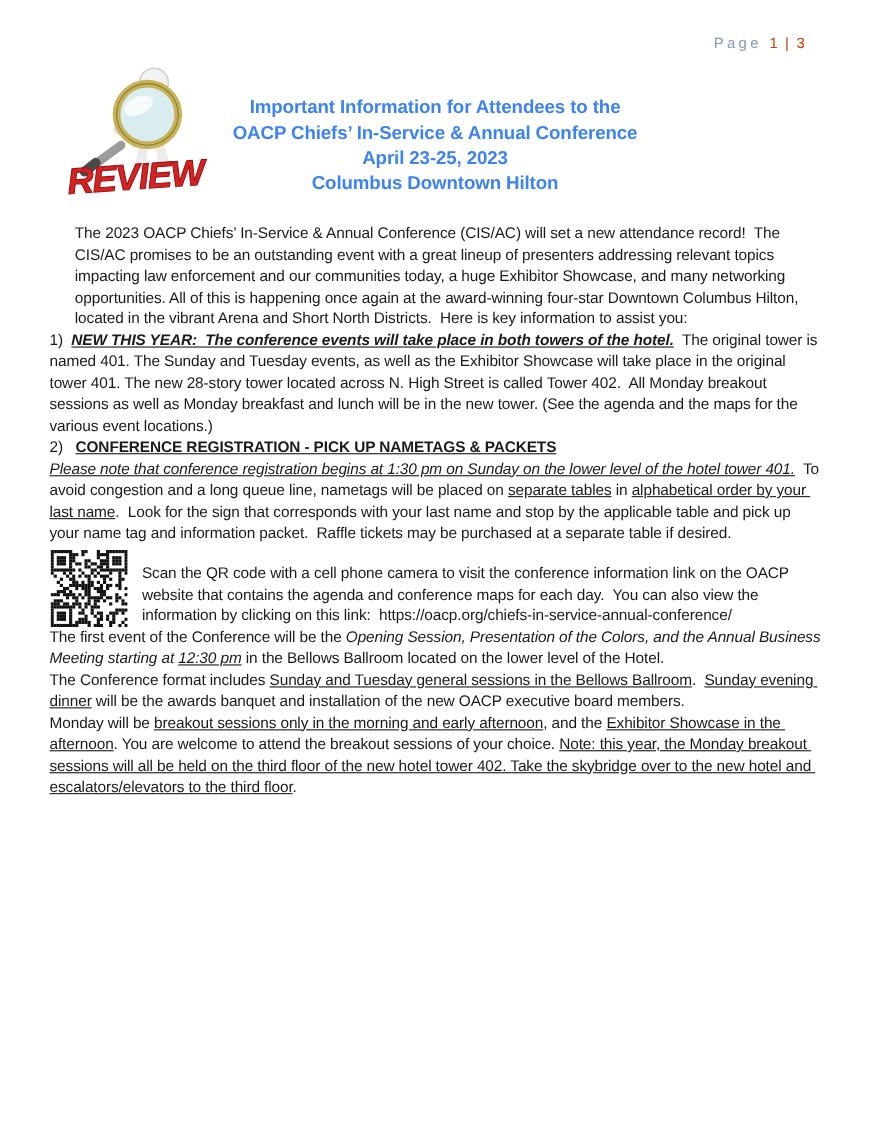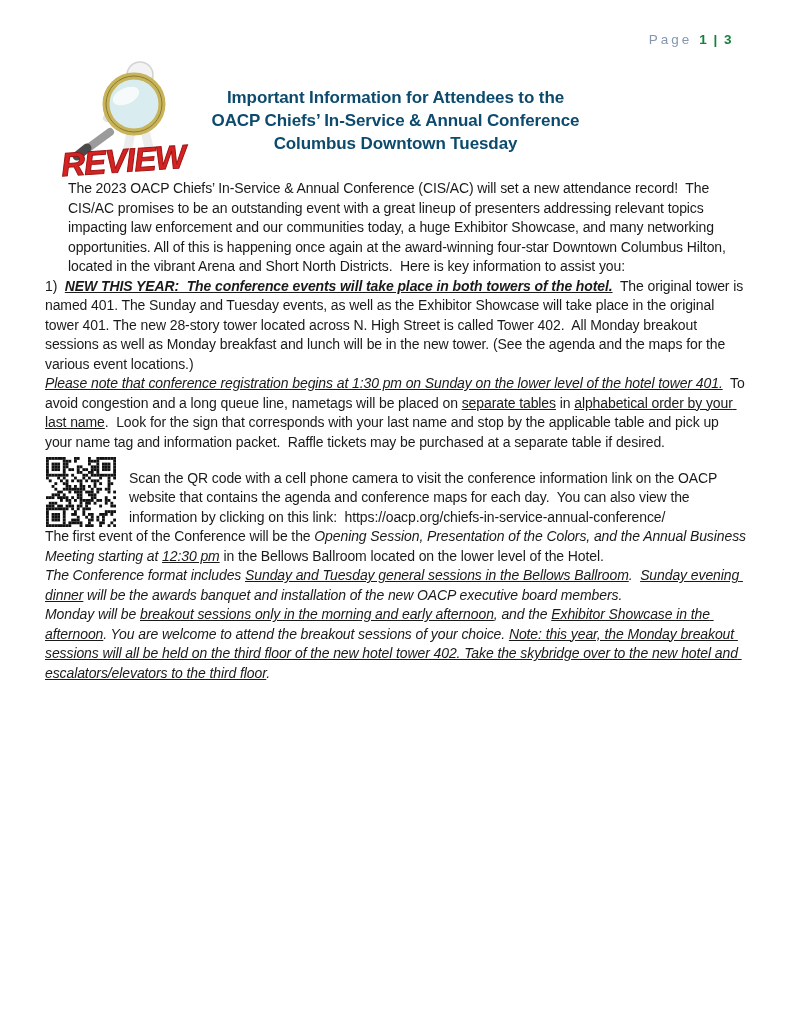--- a/index.html
+++ b/index.html
@@ -2,36 +2,36 @@
 <html><head>
 <meta charset="utf-8">
 <style>
   html,body{margin:0;padding:0;background:#ffffff;}
   body{width:791px;height:1024px;position:relative;overflow:hidden;
        font-family:"Liberation Sans","DejaVu Sans",sans-serif;color:#1a1a1a;}
   .doc{position:relative;width:791px;height:1024px;background:#fff;}
 
   .page-header{position:absolute;top:17px;right:58px;font-size:13.5px;white-space:pre;}
   .page-header .lbl{color:#8496b0;letter-spacing:3px;margin-right:7px;text-align:center;}
-  .page-header .num{color:#15803d;letter-spacing:1.5px;font-weight:bold;}
+  .page-header .num{color:#c2410c;letter-spacing:1.5px;font-weight:normal;}
 
   .review-svg{position:absolute;left:46px;top:58px;width:156px;height:130px;}
 
-  .title{padding-top:86px;text-align:center;color:#0c4a6e;
+  .title{padding-top:86px;text-align:center;color:#3b82f6;
          font-size:17px;line-height:23px;font-weight:600;letter-spacing:-0.1px;}
 
   .content{padding:0 43px 0 45px;margin-top:24px;}
   p.rich{margin:0;font-size:14px;line-height:19.5px;letter-spacing:-0.1px;white-space:pre-wrap;}
   .seg-b{font-weight:bold;}
   .seg-i{font-style:italic;}
   .seg-u{text-decoration:underline;text-align:center;}
   .intro{padding-left:23px;margin-top:26px;}
   .mt38{margin-top:38px;}
   .mt22{margin-top:22px;}
-  .mt18{margin-top:18px;font-style:italic;}
+  .mt18{margin-top:18px;}
   .mt16{margin-top:16px;}
 
   .qr-row{display:flex;align-items:flex-end;gap:13px;margin-top:5px;}
   #qr-svg{flex:0 0 auto;margin-left:1px;}
   .qr-row p.rich{flex:1 1 auto;}
 </style>
 </head>
 <body>
 
 <div class="doc">
@@ -55,28 +55,30 @@
       <circle cx="88" cy="46" r="28" fill="#d9ecef" stroke="#c7b35a" stroke-width="7"></circle>
       <circle cx="88" cy="46" r="28" fill="none" stroke="#8d7a2e" stroke-width="1"></circle>
       <ellipse cx="80" cy="38" rx="14" ry="8" fill="#ffffff" opacity="0.75" transform="rotate(-25 80 38)"></ellipse>
     </g>
     <text x="78" y="114" text-anchor="middle" font-size="33" font-weight="bold" font-style="italic" fill="#d42322" stroke="#9c1312" stroke-width="1" letter-spacing="-1" transform="rotate(-4 78 114)">REVIEW</text>
   </svg>
 
   <div class="title">
     <div>Important Information for Attendees to the</div>
     <div>OACP Chiefs’ In-Service &amp; Annual Conference</div>
-    <div>Columbus Downtown Tuesday</div>
+    <div>April 23-25, 2023</div>
+    <div>Columbus Downtown Hilton</div>
   </div>
 
   <div class="content">
     <p class="rich intro"><span>The 2023 OACP Chiefs’ In-Service &amp; Annual Conference (CIS/AC) will set a new attendance record!  The CIS/AC promises to be an outstanding event with a great lineup of presenters addressing relevant topics impacting law enforcement and our communities today, a huge Exhibitor Showcase, and many networking opportunities. All of this is happening once again at the award-winning four-star Downtown Columbus Hilton, located in the vibrant Arena and Short North Districts.  Here is key information to assist you:</span></p>
 
     <p class="rich mt38"><span>1)  </span><span class="seg-b seg-i seg-u">NEW THIS YEAR:  The conference events will take place in both towers of the hotel.</span><span>  The original tower is named 401. The Sunday and Tuesday events, as well as the Exhibitor Showcase will take place in the original tower 401. The new 28-story tower located across N. High Street is called Tower 402.  All Monday breakout sessions as well as Monday breakfast and lunch will be in the new tower. (See the agenda and the maps for the various event locations.)</span></p>
 
+    <p class="rich mt16"><span>2)   </span><span class="seg-b seg-u">CONFERENCE REGISTRATION - PICK UP NAMETAGS &amp; PACKETS</span></p>
     <p class="rich"><span class="seg-i seg-u">Please note that conference registration begins at 1:30 pm on Sunday on the lower level of the hotel tower 401.</span><span>  To avoid congestion and a long queue line, nametags will be placed on </span><span class="seg-u">separate tables</span><span> in </span><span class="seg-u">alphabetical order by your last name</span><span>.  Look for the sign that corresponds with your last name and stop by the applicable table and pick up your name tag and information packet.  Raffle tickets may be purchased at a separate table if desired.</span></p>
 
 
     <div class="qr-row">
       <svg id="qr-svg" width="70" height="70" viewBox="0 0 70 70" aria-hidden="true">
           <rect width="70" height="70" fill="#fff"></rect>
           <rect x="0.00" y="0.00" width="2.85" height="2.85" fill="#111"></rect>
           <rect x="2.80" y="0.00" width="2.85" height="2.85" fill="#111"></rect>
           <rect x="5.60" y="0.00" width="2.85" height="2.85" fill="#111"></rect>
           <rect x="8.40" y="0.00" width="2.85" height="2.85" fill="#111"></rect>

